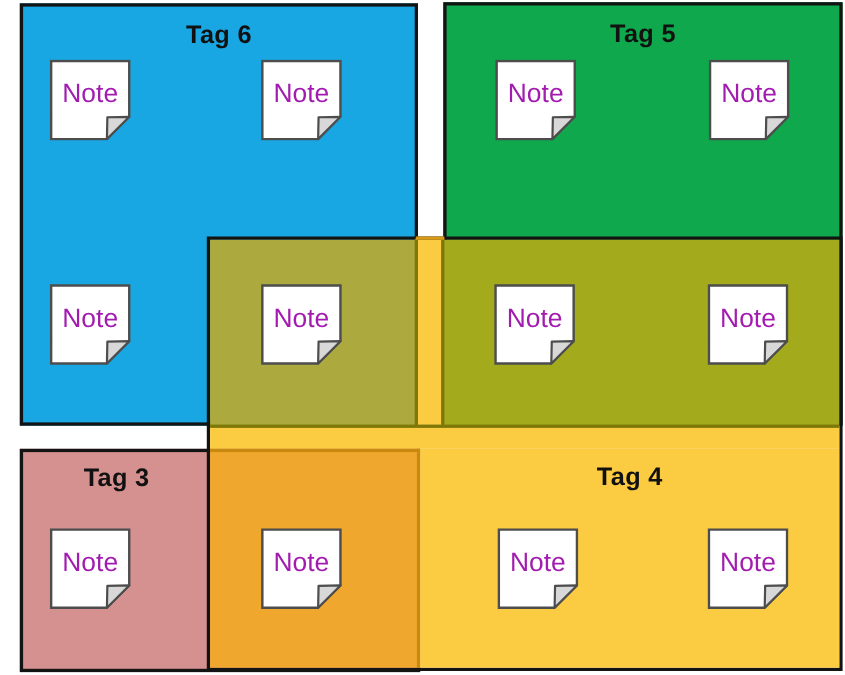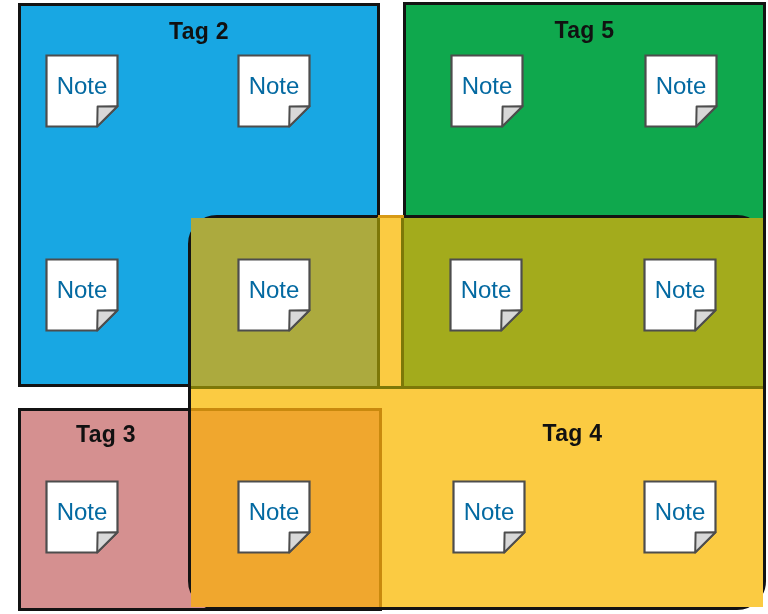--- a/index.html
+++ b/index.html
@@ -4,21 +4,21 @@
 <style>
   html,body{margin:0;padding:0;background:#ffffff;}
   .canvas{
     position:relative;width:768px;height:614px;background:#ffffff;
     font-family:"Liberation Sans", sans-serif;overflow:hidden;
   }
   .region{position:absolute;box-sizing:border-box;border:3px solid #131313;}
   #tag1{left:18px;top:3px;width:362px;height:384px;}
   #tag2{left:403px;top:2px;width:363px;height:385px;}
   #tag3{left:18px;top:408px;width:364px;height:203px;}
-  #tag4{left:188px;top:215px;width:578px;height:395px;background:transparent;border-radius:29px;}
+  #tag4{left:188px;top:215px;width:578px;height:395px;background:transparent;}
   .sub{position:absolute;}
   .khaki{left:0;top:0;width:189px;height:169px;}
   .ycol{left:189px;top:0;width:23px;height:169px;}
   .olive{left:212px;top:0;width:360px;height:169px;}
   .yrow{left:0;top:169px;width:572px;height:21px;}
   .orange{left:0;top:190px;width:191px;height:199px;box-sizing:border-box;
           border-top:3px solid #C9890E;border-right:3px solid #C9890E;}
   .ymain{left:191px;top:190px;width:381px;height:199px;}
   .divider{position:absolute;background:#7D7808;}
   #div-v1{left:377px;top:217px;width:3px;height:170px;}
@@ -30,30 +30,30 @@
     font-size:23px;font-weight:bold;color:#111111;letter-spacing:0.3px;
   }
   #tag3 .tag-label{left:0;right:auto;width:170px;top:10px;}
   .note{position:absolute;width:74px;height:74px;}
   .note-svg{position:absolute;left:0;top:0;width:74px;height:74px;}
   .note-page{fill:#ffffff;stroke:#4d4d4d;stroke-width:2.2;stroke-linejoin:miter;}
   .note-fold{fill:#d8d8d8;stroke:#4d4d4d;stroke-width:2;stroke-linejoin:round;}
   .note-label{
     position:absolute;left:0;right:0;top:0;bottom:10px;
     display:flex;align-items:center;justify-content:center;
-    font-size:24px;color:#0369a1;
+    font-size:24px;color:#a21caf;
   }
 </style>
 </head>
 <body>
 
 <div class="canvas">
 
   <div class="region" id="tag1" style="background-color: rgb(24, 167, 227);">
-    <div class="tag-label">Tag 2</div>
+    <div class="tag-label">Tag 6</div>
   </div>
 
   <div class="region" id="tag2" style="background-color: rgb(15, 168, 77);">
     <div class="tag-label">Tag 5</div>
   </div>
 
   <div class="region" id="tag3" style="background-color: rgb(213, 144, 144);">
     <div class="tag-label">Tag 3</div>
   </div>
 

